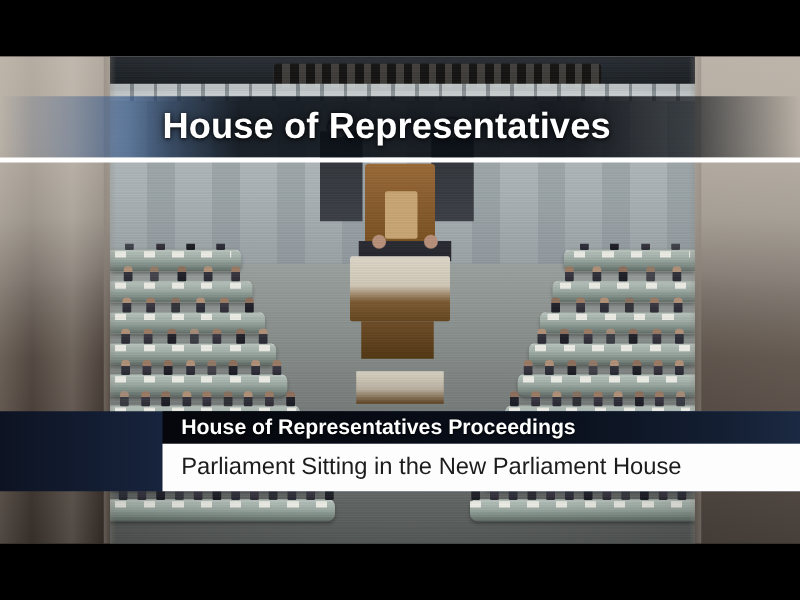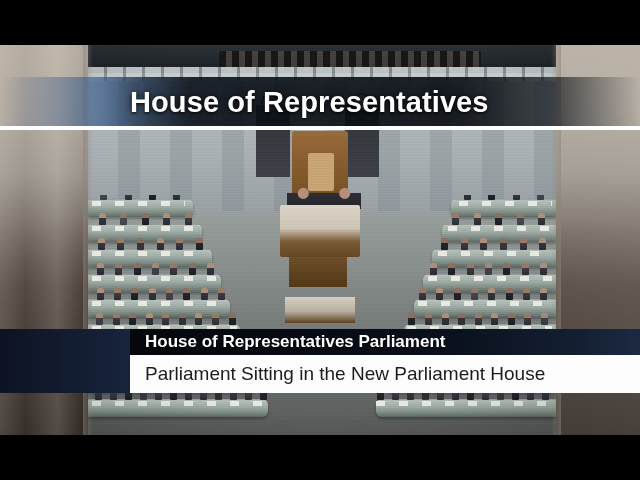--- a/index.html
+++ b/index.html
@@ -549,21 +549,21 @@
 
   <div id="top-banner">
     <div id="top-banner-title">House of Representatives</div>
   </div>
   <div id="top-rule"></div>
 
   <div id="lower-banner">
     <div id="lower-banner-bg"></div>
     <div id="lower-banner-textblock">
       <div id="lower-banner-heading">
-        <span id="lower-banner-heading-text">House of Representatives Parliament</span>
+        <span id="lower-banner-heading-text">House of Representatives Proceedings</span>
       </div>
       <div id="lower-banner-sub">
         <span id="lower-banner-sub-text">Parliament Sitting in the New Parliament House</span>
       </div>
     </div>
   </div>
 
   <div class="letterbox" id="letterbox-top"></div>
   <div class="letterbox" id="letterbox-bottom"></div>
 

